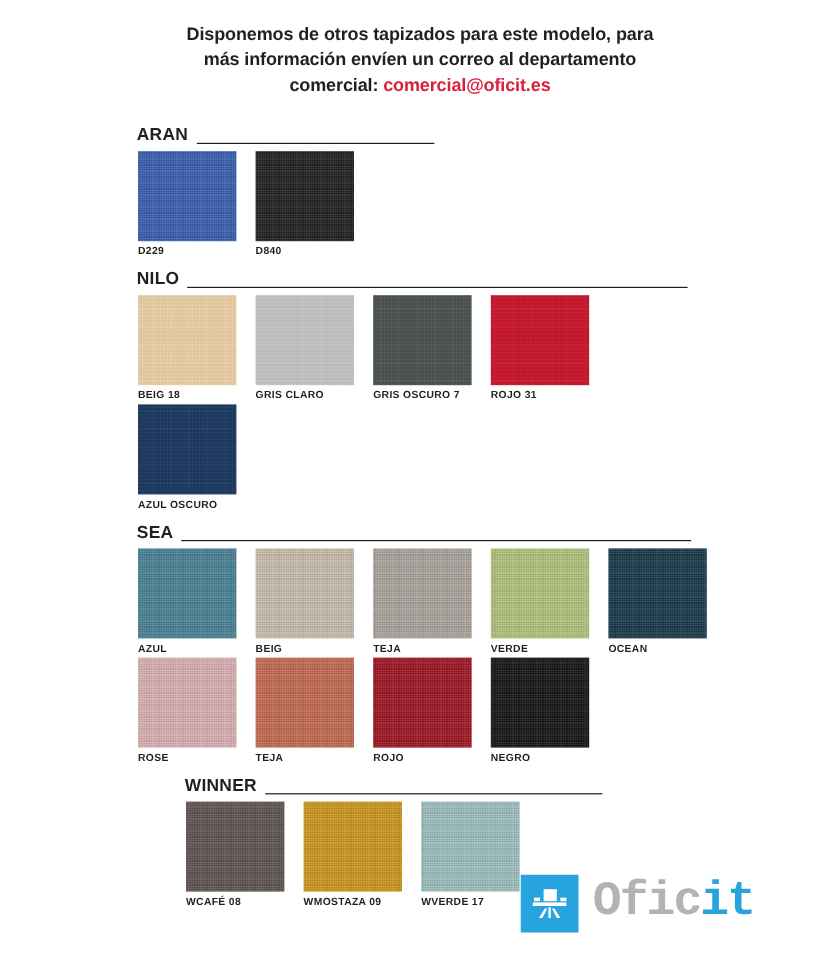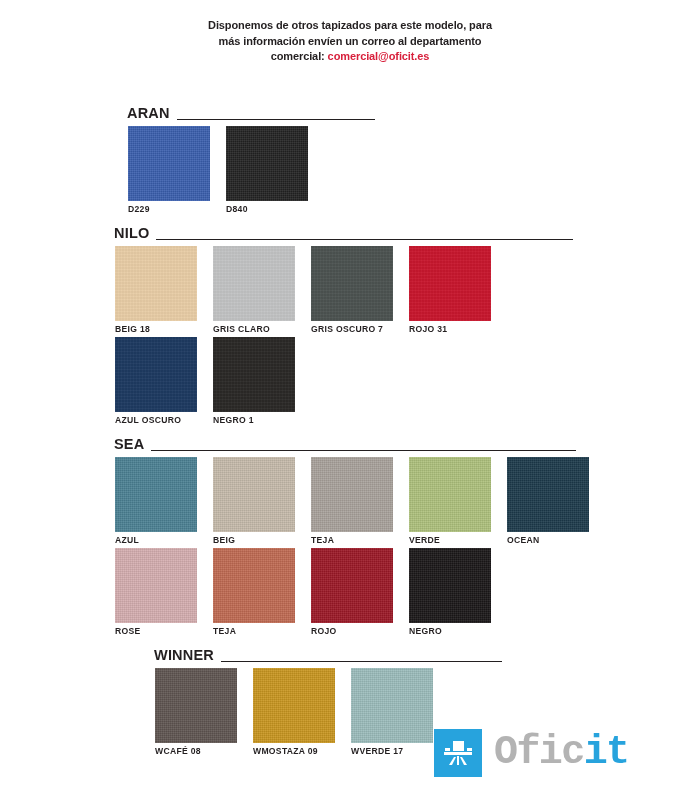--- a/index.html
+++ b/index.html
@@ -15,21 +15,21 @@
     color: #231f20;
     overflow: hidden;
     position: relative;
   }
 
   
   .intro {
     padding: 18px 58px 0 58px;
     text-align: center;
     font-weight: bold;
-    font-size: 11px;
+    font-size: 15px;
     line-height: 1.42;
     letter-spacing: -0.1px;
   }
   .intro .accent {
     color: #d8203c;
   }
 
   
   .catalog {
     position: absolute;
@@ -134,21 +134,21 @@
 
 <div class="intro">
   <div>Disponemos de otros tapizados para este modelo, para</div>
   <div>más información envíen un correo al departamento</div>
   <div>
     <span>comercial: </span><span class="accent">comercial@oficit.es</span>
   </div>
 </div>
 
 <div class="catalog" id="catalog">
-    <div class="group" style="margin-top: 0px; padding-left: 13px;">
+    <div class="group" style="margin-top: 0px;">
       <div class="group-head">
         <div class="group-title">ARAN</div>
         <div class="group-rule" style="width: 198px;"></div>
       </div>
       <div class="swatch-row">
         <div class="swatch-cell">
           <div class="swatch" style="background: rgb(58, 95, 174);"></div>
           <div class="swatch-label">D229</div>
         </div>
         <div class="swatch-cell">
@@ -177,24 +177,20 @@
         </div>
         <div class="swatch-cell">
           <div class="swatch smooth" style="background: rgb(200, 23, 46);"></div>
           <div class="swatch-label">ROJO 31</div>
         </div>
       </div>
       <div class="swatch-row">
         <div class="swatch-cell">
           <div class="swatch smooth" style="background: rgb(30, 58, 97);"></div>
           <div class="swatch-label">AZUL OSCURO</div>
-        </div>
-        <div class="swatch-cell">
-          <div class="swatch smooth" style="background: rgb(43, 41, 39);"></div>
-          <div class="swatch-label">NEGRO 1</div>
         </div>
       </div>
     </div>
     <div class="group" style="margin-top: 9px;">
       <div class="group-head">
         <div class="group-title">SEA</div>
         <div class="group-rule" style="width: 425px;"></div>
       </div>
       <div class="swatch-row">
         <div class="swatch-cell">

